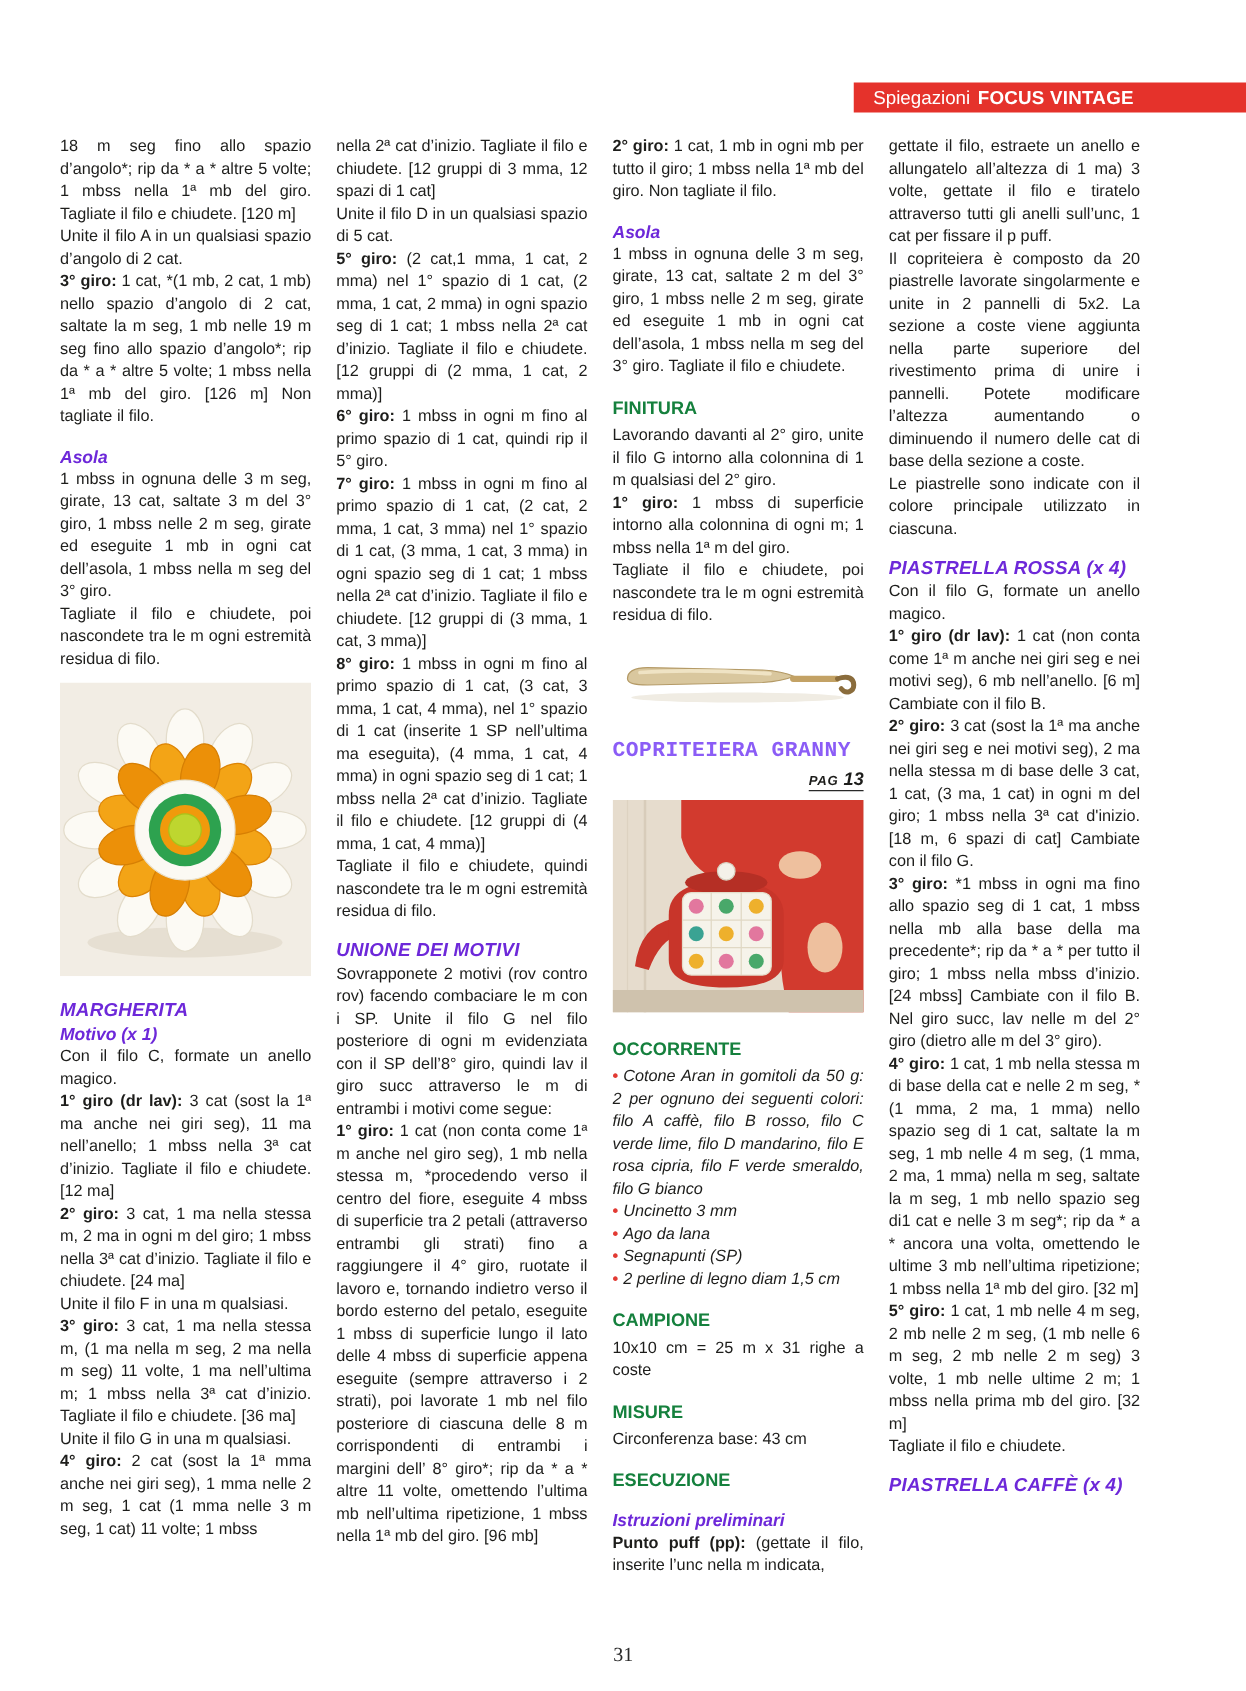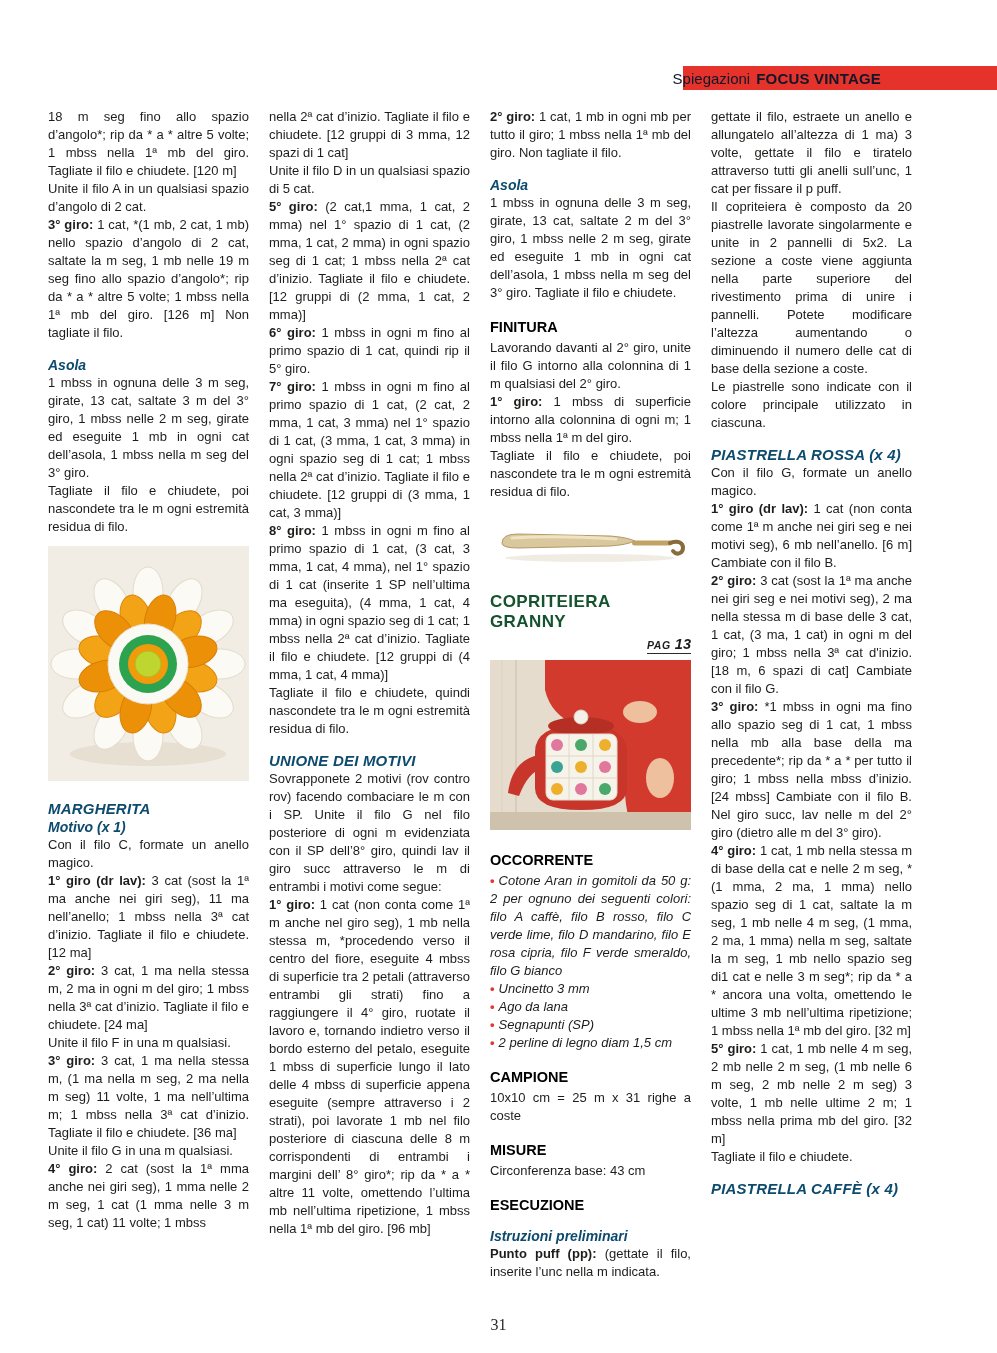--- a/index.html
+++ b/index.html
@@ -1,33 +1,33 @@
 <!DOCTYPE html>
 <html lang="it"><head>
 <meta charset="utf-8">
 <style>
   html,body{margin:0;padding:0;background:#ffffff;}
   .page{position:relative;width:997px;height:1353px;background:#ffffff;overflow:hidden;
         font-family:"Liberation Sans", sans-serif;color:#1d1d1b;}
   .header-bar{position:absolute;left:683px;right:0;top:66px;height:24px;background:#e5322b;
-        display:flex;align-items:center;justify-content:flex-end;padding-right:116px;box-sizing:border-box;
-        color:#0f172a;font-size:15px;white-space:nowrap;}
+        display:flex;align-items:center;justify-content:flex-end;padding-right:90px;box-sizing:border-box;
+        color:#ffffff;font-size:15px;white-space:nowrap;}
   .h-light{font-weight:400;margin-right:6px;}
   .h-bold{font-weight:700;letter-spacing:.2px;}
   .cols{position:absolute;left:48px;top:108px;display:flex;gap:20px;align-items:flex-end;}
   .col{width:201px;height:1168px;overflow:hidden;font-size:13px;line-height:18px;
        text-align:justify;hyphens:auto;-webkit-hyphens:auto;}
   .col p{margin:0;}
   p.para b{font-weight:700;}
-  .redhead{color:#0c4a6e;font-weight:700;font-style:italic;font-size:14px;line-height:18px;margin:14px 0 0;}
+  .redhead{color:#6d28d9;font-weight:700;font-style:italic;font-size:14px;line-height:18px;margin:14px 0 0;}
   .redhead.caps{font-size:15px;letter-spacing:.2px;}
   .redhead + .redhead{margin-top:0;}
-  .blackhead{color:#000000;font-weight:700;font-size:14.5px;line-height:19px;margin:16px 0 2px;}
+  .blackhead{color:#15803d;font-weight:700;font-size:14.5px;line-height:19px;margin:16px 0 2px;}
   .blackhead + .redhead{margin-top:12px;}
-  .sectiontitle{color:#14532d;font-weight:800;font-size:17px;line-height:20px;letter-spacing:.4px;margin:18px 0 0;}
+  .sectiontitle{color:#8b5cf6;font-weight:800;font-size:17px;line-height:20px;letter-spacing:.4px;margin:18px 0 0;font-family:Liberation Mono, monospace;}
   .pagref{text-align:right;font-style:italic;margin:3px 0 6px;}
   .pag-inner{border-bottom:1.5px solid #2a2a2a;padding-bottom:1px;font-weight:bold;}
   .pag-small{font-size:10.5px;letter-spacing:.6px;}
   .pag-num{font-size:14.5px;}
   figure{margin:10px 0;}
   figure.hook-fig{margin:16px 0 4px;}
   figure.teapot-fig{margin:4px 0 8px;}
   .bullet{font-style:italic;}
   .bullet .dot{color:#e23a33;font-style:normal;font-weight:700;margin-right:4px;}
   .bullet b{font-weight:400;}

